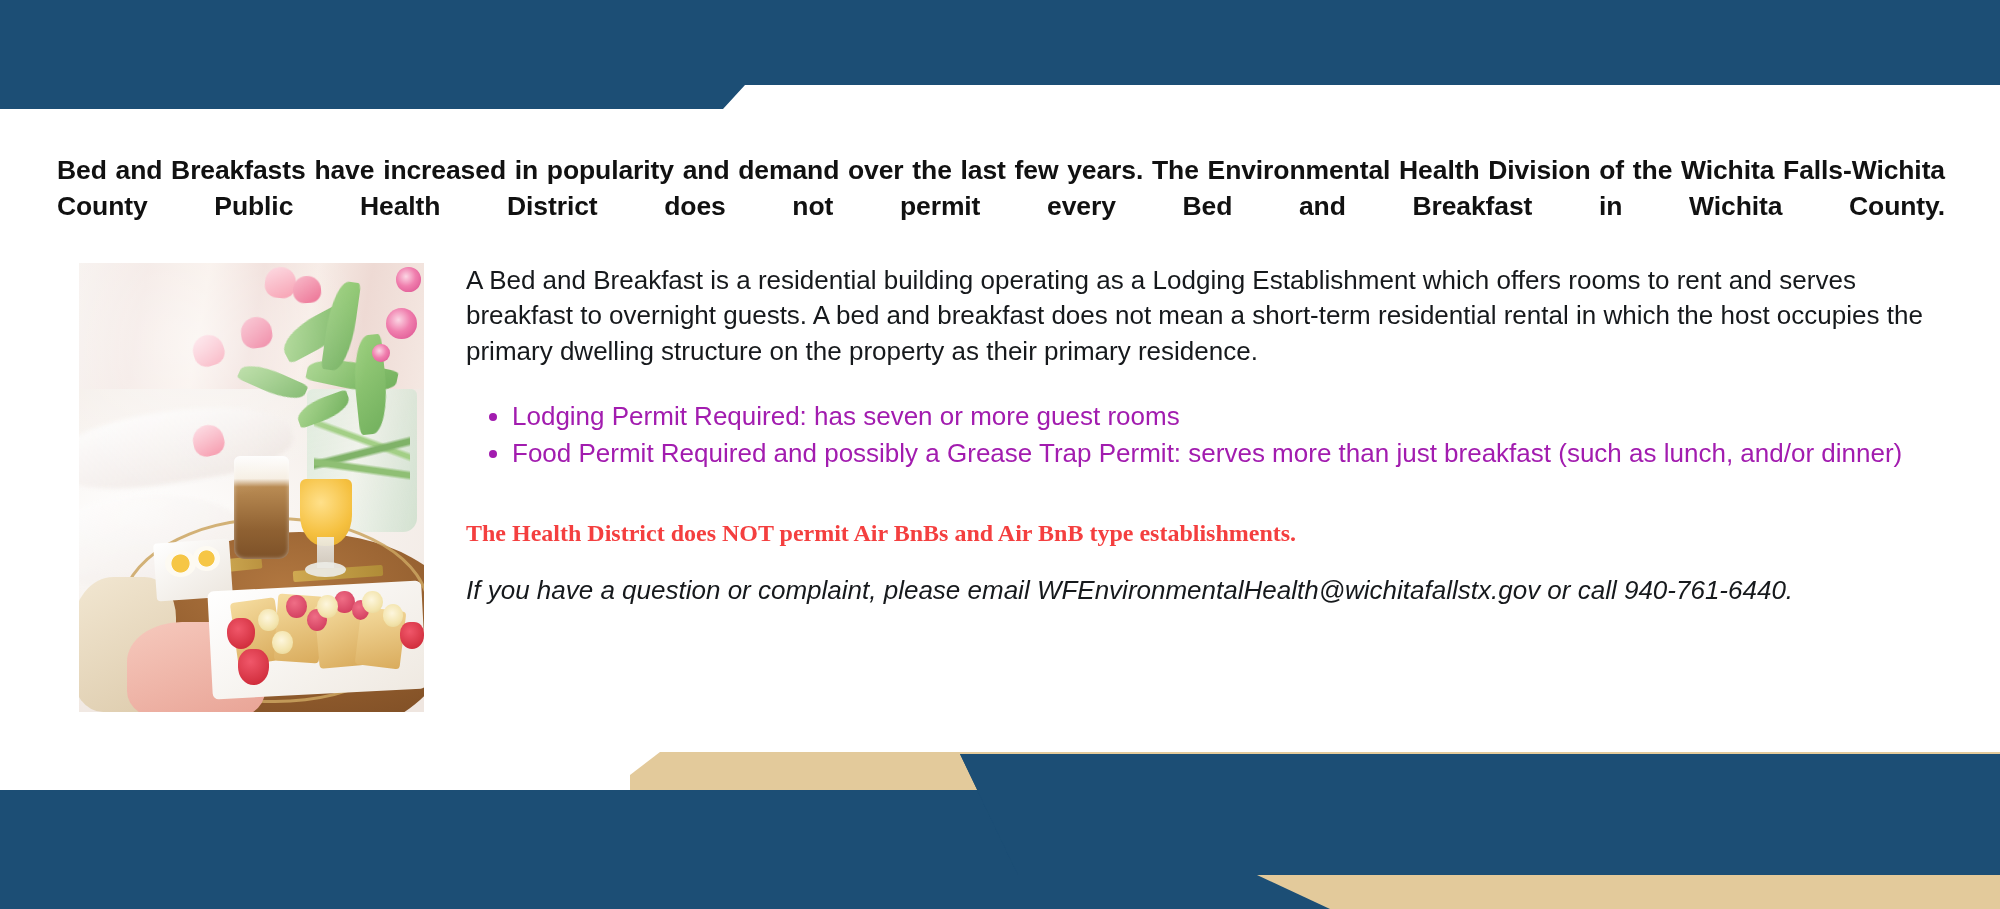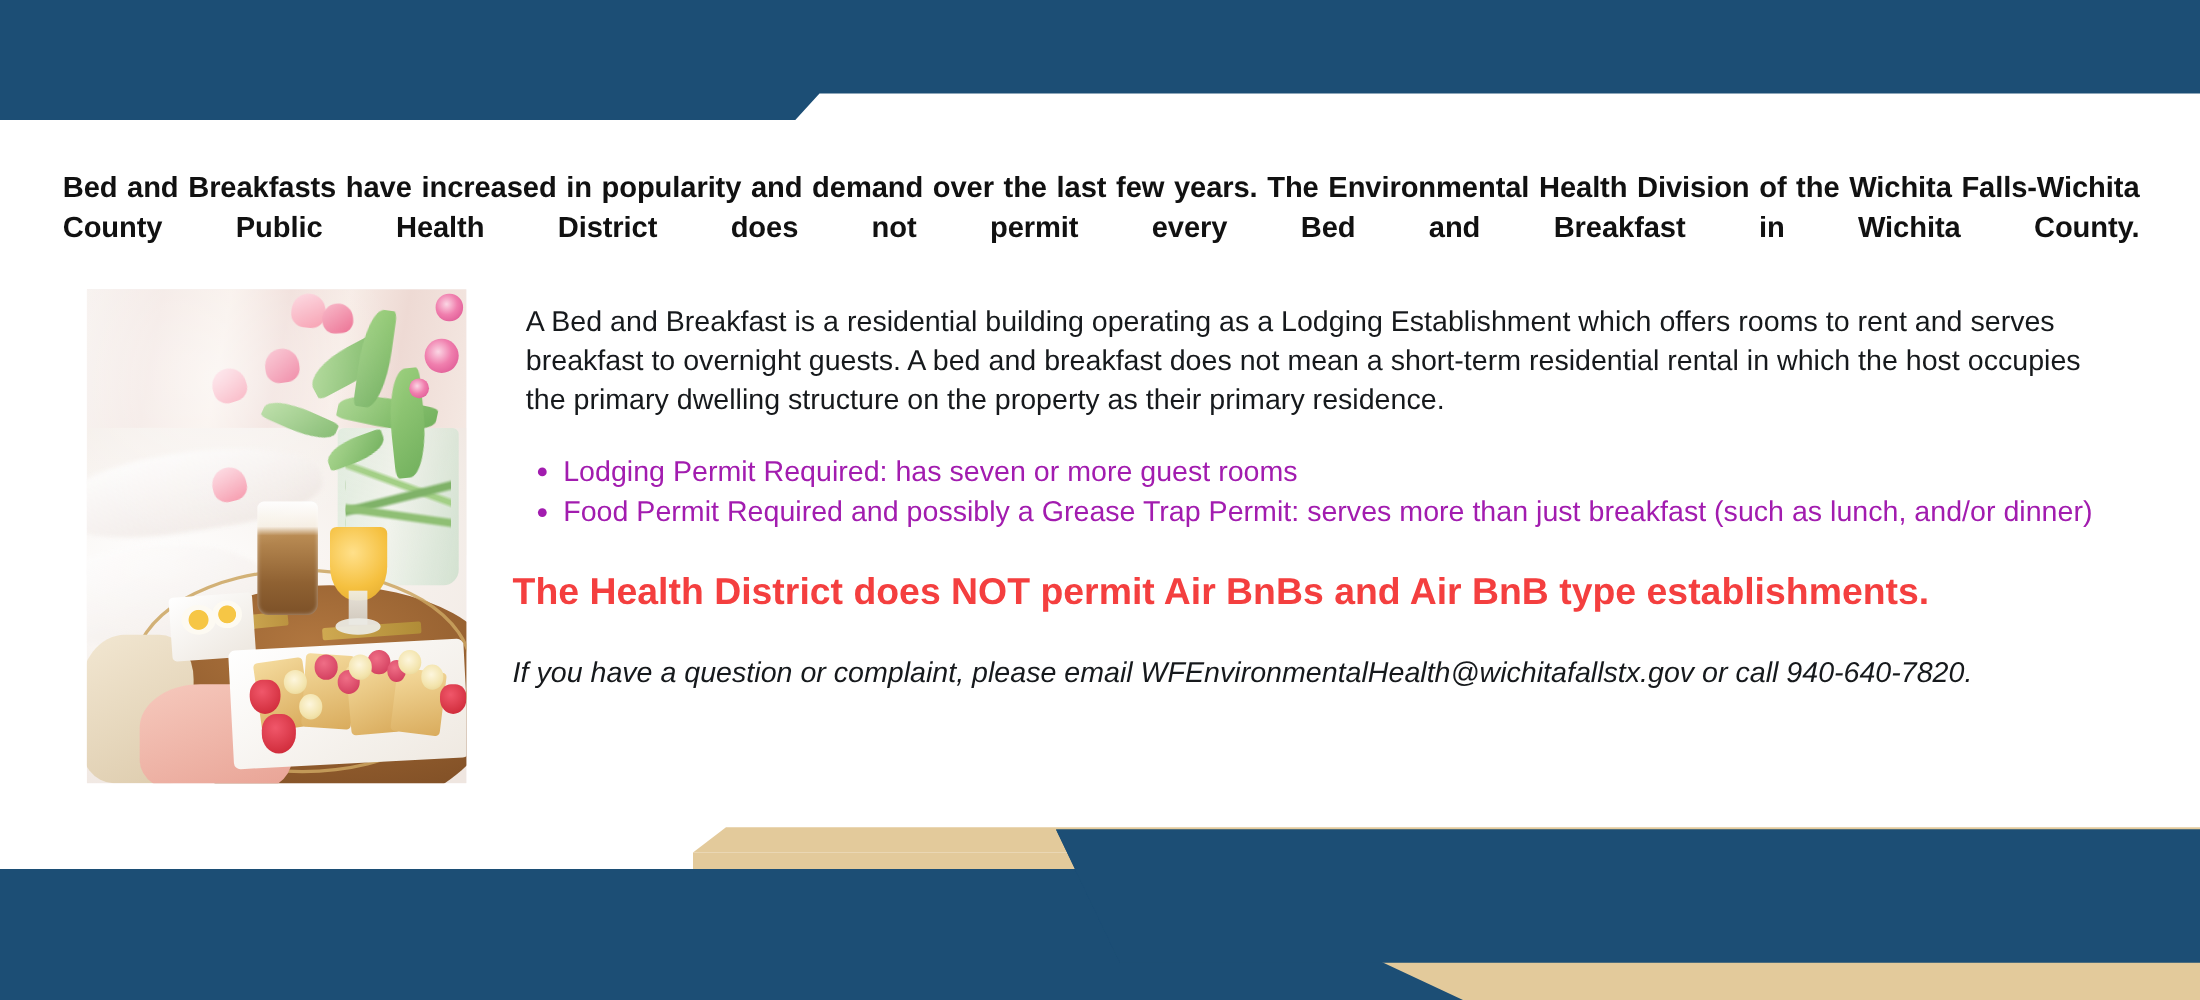--- a/index.html
+++ b/index.html
@@ -208,37 +208,38 @@
   .body-col {
     position: absolute;
     left: 466px;
     top: 263px;
     width: 1480px;
   }
   .para {
     font-size: 26px;
     line-height: 1.365;
     color: #16191c;
-    margin: 12px;
+    margin: 0;
     text-align: left;
   }
   ul.bullets {
     margin: 30px 0 0 0;
     padding-left: 46px;
     font-size: 26px;
     line-height: 1.365;
     color: #a21caf;
   }
   ul.bullets li { margin: 0 0 1px 0; }
   .warn {
-    margin-top: 33px;
-    font-size: 34px;
+    margin-top: 47px;
+    font-size: 24px;
     font-weight: bold;
     color: #f43f3f;
     line-height: 1.3;
+    font-family: Liberation Serif, serif;
   }
   .found {
     margin-top: 35px;
     font-size: 26px;
     font-weight: bold;
     color: #16191c;
     line-height: 1.3;
   }
   .contact {
     margin-top: 4px;
@@ -342,16 +343,16 @@
     <p class="para">A Bed and Breakfast is a residential building operating as a Lodging Establishment which offers rooms to rent and serves breakfast to overnight guests. A bed and breakfast does not mean a short-term residential rental in which the host occupies the primary dwelling structure on the property as their primary residence.</p>
 
     <ul class="bullets">
       <li>Lodging Permit Required: has seven or more guest rooms</li>
       <li>Food Permit Required and possibly a Grease Trap Permit: serves more than just breakfast (such as lunch, and/or dinner)</li>
     </ul>
 
     <p class="warn">The Health District does NOT permit Air BnBs and Air BnB type establishments.</p>
 
 
-    <p class="contact">If you have a question or complaint, please email WFEnvironmentalHealth@wichitafallstx.gov or call 940-640-7820.</p>
+    <p class="contact">If you have a question or complaint, please email WFEnvironmentalHealth@wichitafallstx.gov or call 940-761-6440.</p>
   </div>
 
 </div>
 
 </body></html>

